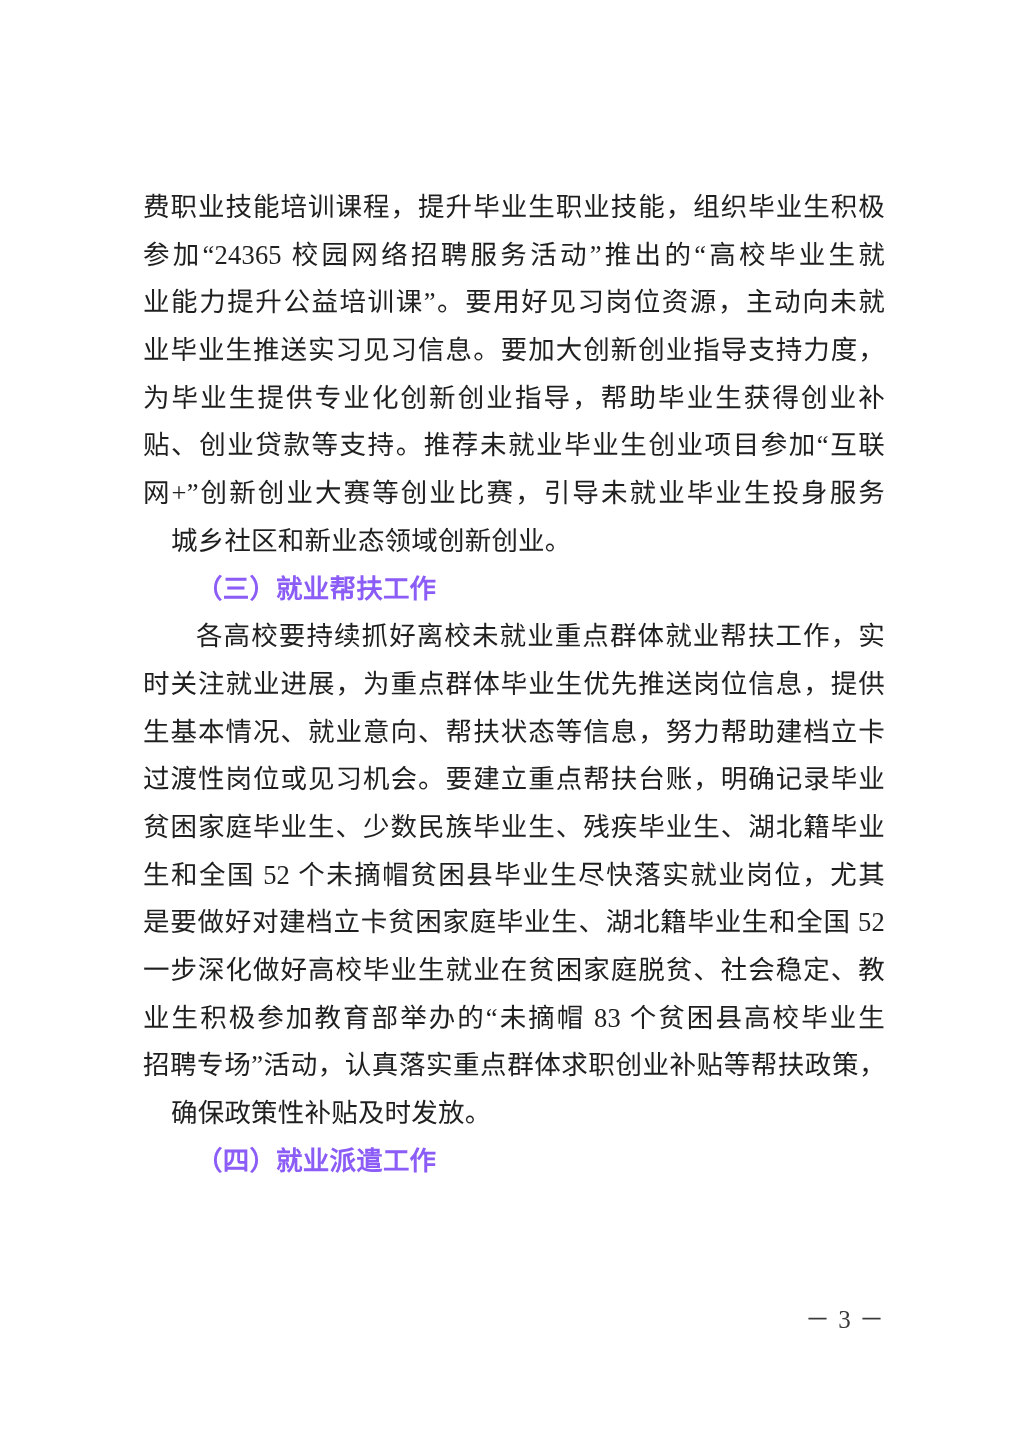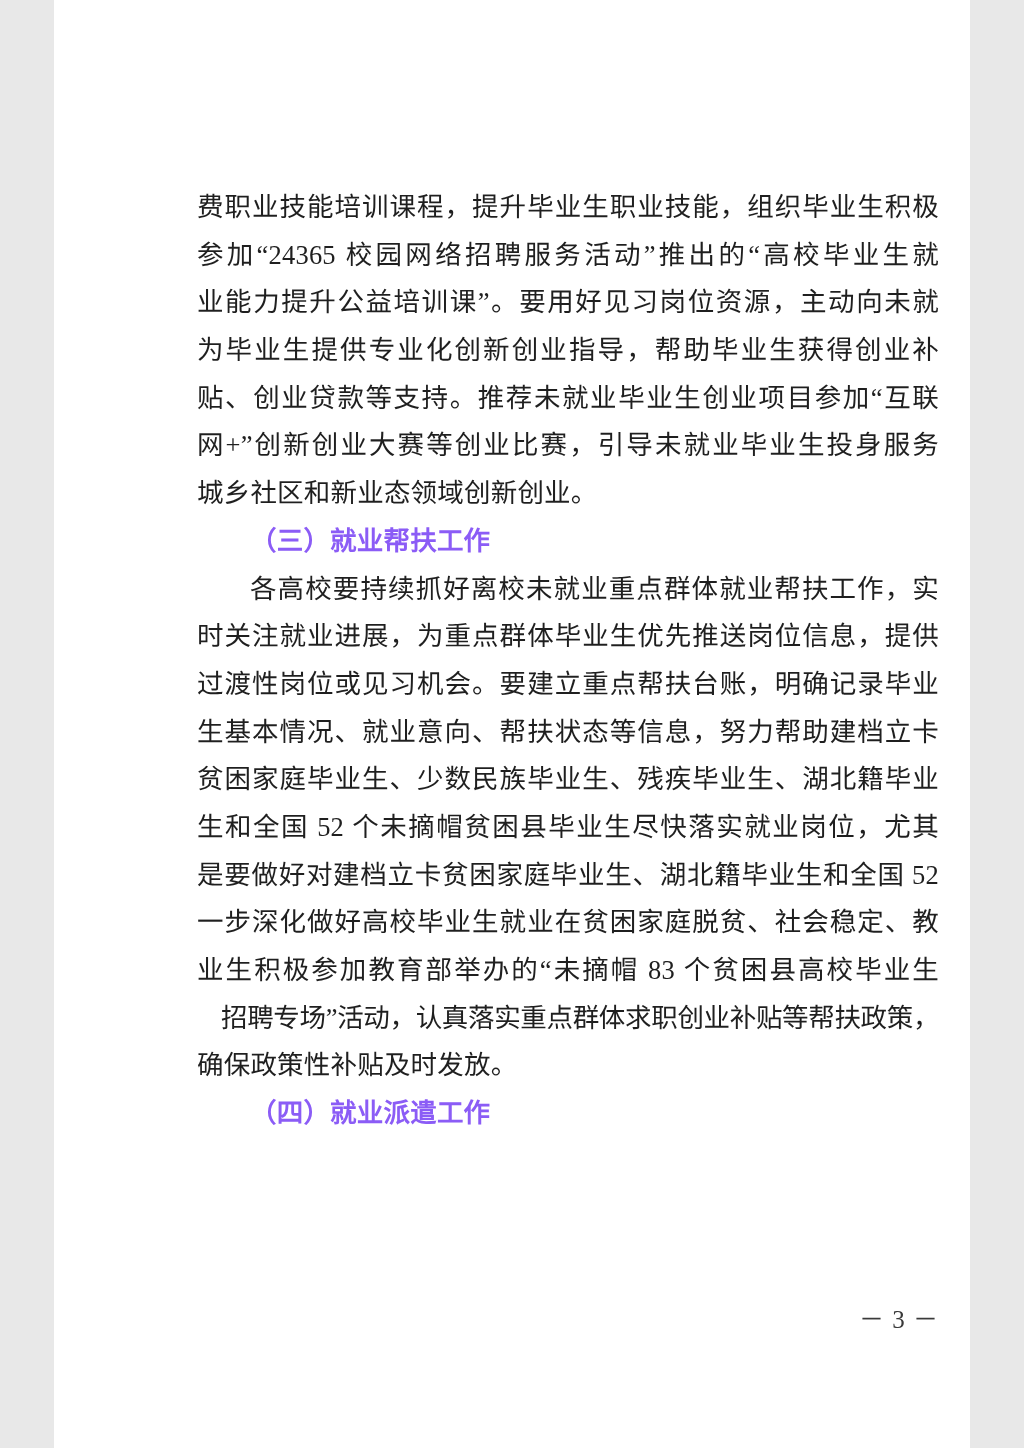--- a/index.html
+++ b/index.html
@@ -2,21 +2,21 @@
 <html lang="zh-CN"><head>
 <meta charset="utf-8">
 <style>
   html, body {
     margin: 0;
     padding: 0;
     background: #e8e8e8;
   }
   .page {
     position: relative;
-    width: 916px;
+    width: 1024px;
     height: 1448px;
     margin: 0 auto;
     background: #ffffff;
     overflow: hidden;
     font-family: "Liberation Serif", "DejaVu Serif", serif;
     color: #1f1f1f;
   }
   .text-block {
     position: absolute;
     left: 143px;
@@ -29,27 +29,27 @@
     height: 47.7px;
     white-space: nowrap;
     text-align: justify;
     text-align-last: justify;
     text-justify: inter-character;
     letter-spacing: 0.2px;
   }
   .line.end {
     text-align: left;
     text-align-last: left;
+    margin-left: 28px;
   }
   .line.indent {
     text-indent: 2em;
   }
   .line.tight {
     letter-spacing: -0.45px;
-    margin-left: 24px;
   }
   .line.heading {
     font-weight: 700;
     text-align: left;
     text-align-last: left;
     text-indent: 2em;
     color: #8b5cf6;
   }
   .page-number {
     position: absolute;
@@ -66,33 +66,34 @@
 </head>
 <body>
 
 <div class="page">
   <div class="text-block">
 
     <div class="section">
       <div class="line">费职业技能培训课程，提升毕业生职业技能，组织毕业生积极</div>
       <div class="line">参加“24365 校园网络招聘服务活动”推出的“高校毕业生就</div>
       <div class="line">业能力提升公益培训课”。要用好见习岗位资源，主动向未就</div>
+      <div class="line">业毕业生推送实习见习信息。要加大创新创业指导支持力度，</div>
       <div class="line">为毕业生提供专业化创新创业指导，帮助毕业生获得创业补</div>
       <div class="line">贴、创业贷款等支持。推荐未就业毕业生创业项目参加“互联</div>
       <div class="line">网+”创新创业大赛等创业比赛，引导未就业毕业生投身服务</div>
       <div class="line end">城乡社区和新业态领域创新创业。</div>
     </div>
 
     <div class="line heading">（三）就业帮扶工作</div>
 
     <div class="section">
       <div class="line indent">各高校要持续抓好离校未就业重点群体就业帮扶工作，实</div>
       <div class="line">时关注就业进展，为重点群体毕业生优先推送岗位信息，提供</div>
+      <div class="line">生基本情况、就业意向、帮扶状态等信息，努力帮助建档立卡</div>
       <div class="line">过渡性岗位或见习机会。要建立重点帮扶台账，明确记录毕业</div>
-      <div class="line">生基本情况、就业意向、帮扶状态等信息，努力帮助建档立卡</div>
       <div class="line">贫困家庭毕业生、少数民族毕业生、残疾毕业生、湖北籍毕业</div>
       <div class="line">生和全国 52 个未摘帽贫困县毕业生尽快落实就业岗位，尤其</div>
       <div class="line">是要做好对建档立卡贫困家庭毕业生、湖北籍毕业生和全国 52</div>
       <div class="line">一步深化做好高校毕业生就业在贫困家庭脱贫、社会稳定、教</div>
       <div class="line">业生积极参加教育部举办的“未摘帽 83 个贫困县高校毕业生</div>
       <div class="line tight">招聘专场”活动，认真落实重点群体求职创业补贴等帮扶政策，</div>
       <div class="line end">确保政策性补贴及时发放。</div>
     </div>
 
     <div class="line heading">（四）就业派遣工作</div>

